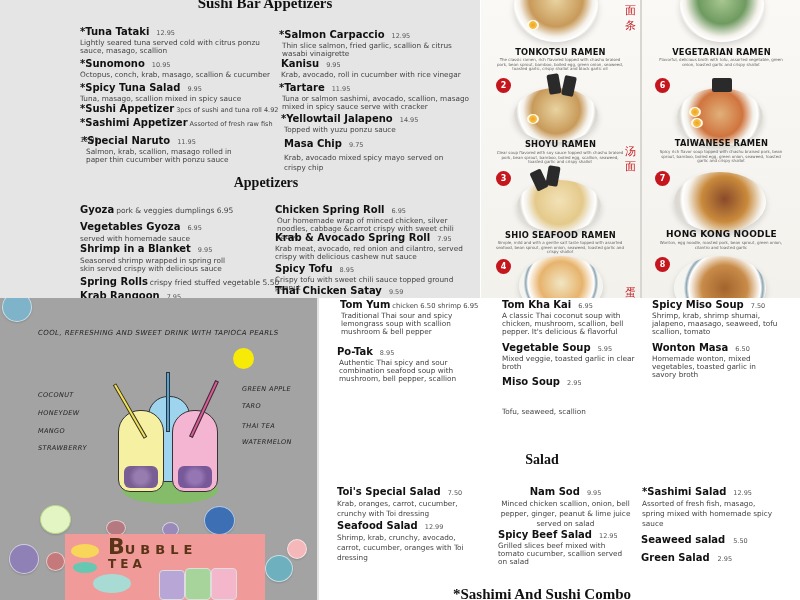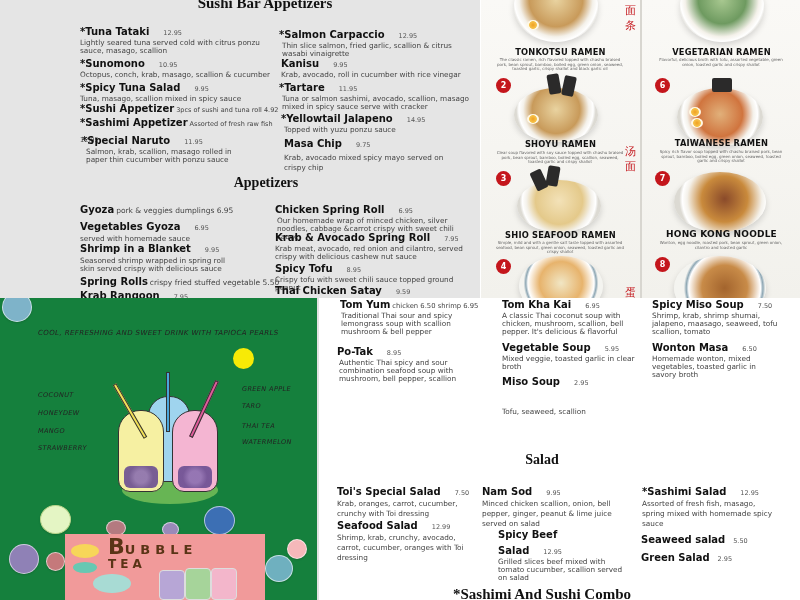--- a/index.html
+++ b/index.html
@@ -1,40 +1,40 @@
 <!DOCTYPE html>
 <html><head>
 <meta charset="utf-8">
 <style>
   * { box-sizing: border-box; margin: 0; padding: 0; }
   body { width: 800px; height: 600px; overflow: hidden; background: #fff; position: relative; font-family: "DejaVu Sans", sans-serif; color: #111; }
   .panel { position: absolute; overflow: hidden; }
   .serif-h { font-family: "Liberation Serif", serif; font-weight: bold; text-align: center; color: #111; }
   .item { position: absolute; line-height: 1; }
   .iname { font-family: "DejaVu Sans", sans-serif; font-weight: bold; font-size: 10px; color: #111; }
-  .iprice { font-size: 6.5px; color: #555; margin-left: 14px; }
+  .iprice { font-size: 6.5px; color: #555; margin-left: 7px; }
   .inline-desc { font-size: 7.5px; color: #444; font-weight: normal; margin-left: 2px; }
   .idesc { font-size: 7.3px; color: #444; line-height: 8px; margin-top: 1px; }
 
   
   #sushi-panel { left: 0; top: 0; width: 480px; height: 298px; background: #e5e5e5; }
   
   #ramen-panel { left: 481px; top: 0; width: 319px; height: 298px; background: #f6f5f1; }
   .ramen-col { position: absolute; top: 0; height: 298px; width: 159px; background: linear-gradient(180deg,#faf9f6,#f2f1ec); }
   .ramen-div { position: absolute; left: 159px; top: 0; width: 2px; height: 298px; background: #d8d6d0; }
   .bowl { position: absolute; border-radius: 50%; background: radial-gradient(circle at 50% 40%, #e9d3a0 0%, #c89a5a 45%, #f4f1ea 62%, #ffffff 70%, #dcdad3 75%); box-shadow: 0 3px 6px rgba(0,0,0,0.15); }
   .ramen-title { position: absolute; width: 159px; text-align: center; font-family: "DejaVu Sans", sans-serif; font-weight: bold; font-size: 8.3px; color: #111; letter-spacing: 0.2px; }
   .ramen-desc { position: absolute; width: 130px; text-align: center; font-size: 4px; color: #666; line-height: 4.6px; }
   .num-badge { position: absolute; width: 15px; height: 15px; border-radius: 50%; background: #c4161c; color: #fff; font-weight: bold; font-size: 8px; text-align: center; line-height: 15px; }
   .cjk { position: absolute; color: #c4161c; font-size: 11px; }
   .nori { position: absolute; width: 12px; height: 20px; background: #2b2a2a; border-radius: 2px; }
   .egg { position: absolute; width: 12px; height: 10px; border-radius: 50%; background: radial-gradient(circle, #f1a021 0%, #f6c24b 45%, #fff8e4 55%); }
 
   
-  #bubble-panel { left: 0; top: 298px; width: 319px; height: 302px; background: #15803d; border-right: 2px solid #e2e2e2; }
+  #bubble-panel { left: 0; top: 298px; width: 319px; height: 302px; background: #a3a3a3; border-right: 2px solid #e2e2e2; }
   .hand { font-family: "DejaVu Sans", sans-serif; font-style: italic; font-size: 6.5px; color: #222; letter-spacing: 0.4px; position: absolute; }
   .circle { position: absolute; border-radius: 50%; border: 1px solid rgba(255,255,255,0.6); box-shadow: 0 1px 2px rgba(0,0,0,0.15); }
   .cup { position: absolute; border: 1.5px solid #333; border-radius: 4px 4px 12px 12px; }
 
   
   #soup-panel { left: 319px; top: 298px; width: 481px; height: 302px; background: #fff; }
 </style>
 </head>
 <body>
 
@@ -265,21 +265,21 @@
 
   <div class="item" style="left:18px;top:184px;width:145px;">
     <span class="iname">Toi's Special Salad</span><span class="iprice">7.50</span>
     <div class="idesc" style="line-height:10px;">Krab, oranges, carrot, cucumber, crunchy with Toi dressing</div>
   </div>
   <div class="item" style="left:18px;top:218px;width:140px;">
     <span class="iname">Seafood Salad</span><span class="iprice">12.99</span>
     <div class="idesc" style="line-height:10px;">Shrimp, krab, crunchy, avocado, carrot, cucumber, oranges with Toi dressing</div>
   </div>
 
-  <div class="item" style="left:163px;top:184px;width:135px;">
+  <div class="item" style="left:179px;top:184px;width:135px;text-align:center;">
     <span class="iname">Nam Sod</span><span class="iprice">9.95</span>
     <div class="idesc" style="line-height:10px;">Minced chicken scallion, onion, bell pepper, ginger, peanut &amp; lime juice served on salad</div>
   </div>
   <div class="item" style="left:179px;top:227px;width:125px;">
     <span class="iname">Spicy Beef Salad</span><span class="iprice">12.95</span>
     <div class="idesc">Grilled slices beef mixed with tomato cucumber, scallion served on salad</div>
   </div>
 
   <div class="item" style="left:323px;top:184px;width:135px;">
     <span class="iname">*Sashimi Salad</span><span class="iprice">12.95</span>

